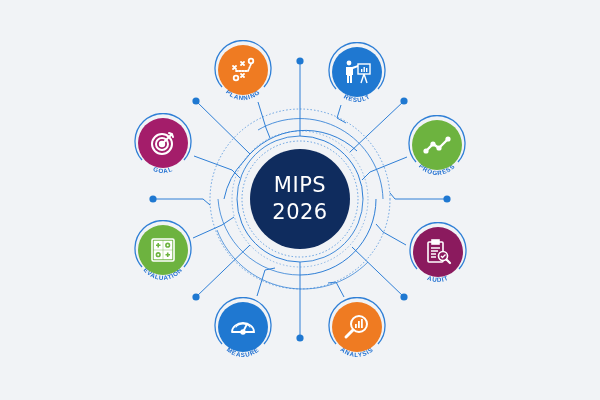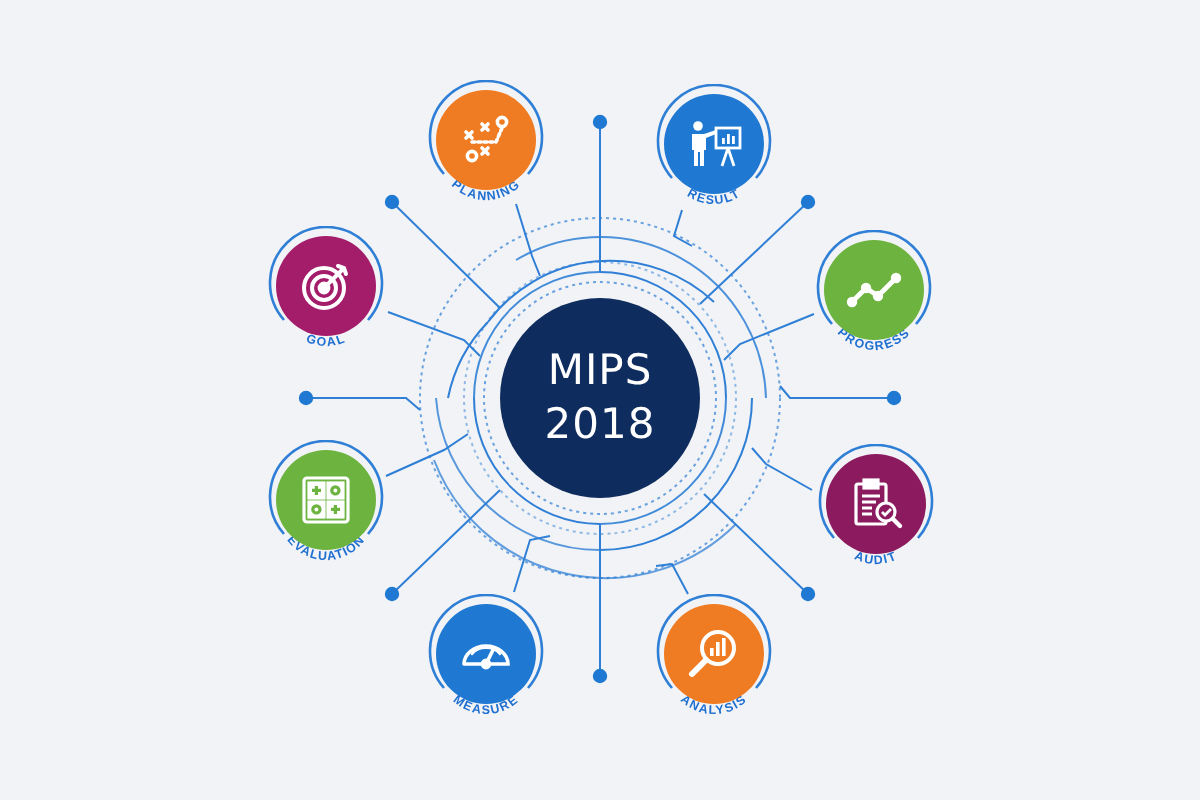--- a/index.html
+++ b/index.html
@@ -66,21 +66,21 @@
       <circle cx="447" cy="199" r="3.6"></circle>
       <circle cx="196" cy="101" r="3.6"></circle>
       <circle cx="404" cy="101" r="3.6"></circle>
       <circle cx="196" cy="297" r="3.6"></circle>
       <circle cx="404" cy="297" r="3.6"></circle>
     </g>
   </svg>
 
   <div class="center">
     <span>MIPS</span>
-    <span>2018</span>
+    <span>2026</span>
   </div>
 
   <div class="node" style="left:213px;top:40px;">
     <svg class="lbl" width="60" height="72" viewBox="0 0 60 72" style="left:0;top:0;">
       <defs>
           <path id="arc-planning" d="M 6 36 A 24 24 0 0 0 54 36"></path>
         </defs>
       <path d="M 9 47 A 28 28 0 1 1 51 47" fill="none" stroke="#2f7fd6" stroke-width="1.3"></path>
       <text font-family="Liberation Sans, sans-serif" font-size="6.2" font-weight="700" fill="#1f6fd1" letter-spacing="0.8"><textPath href="#arc-planning" startOffset="50%" text-anchor="middle">PLANNING</textPath></text>
     </svg>

